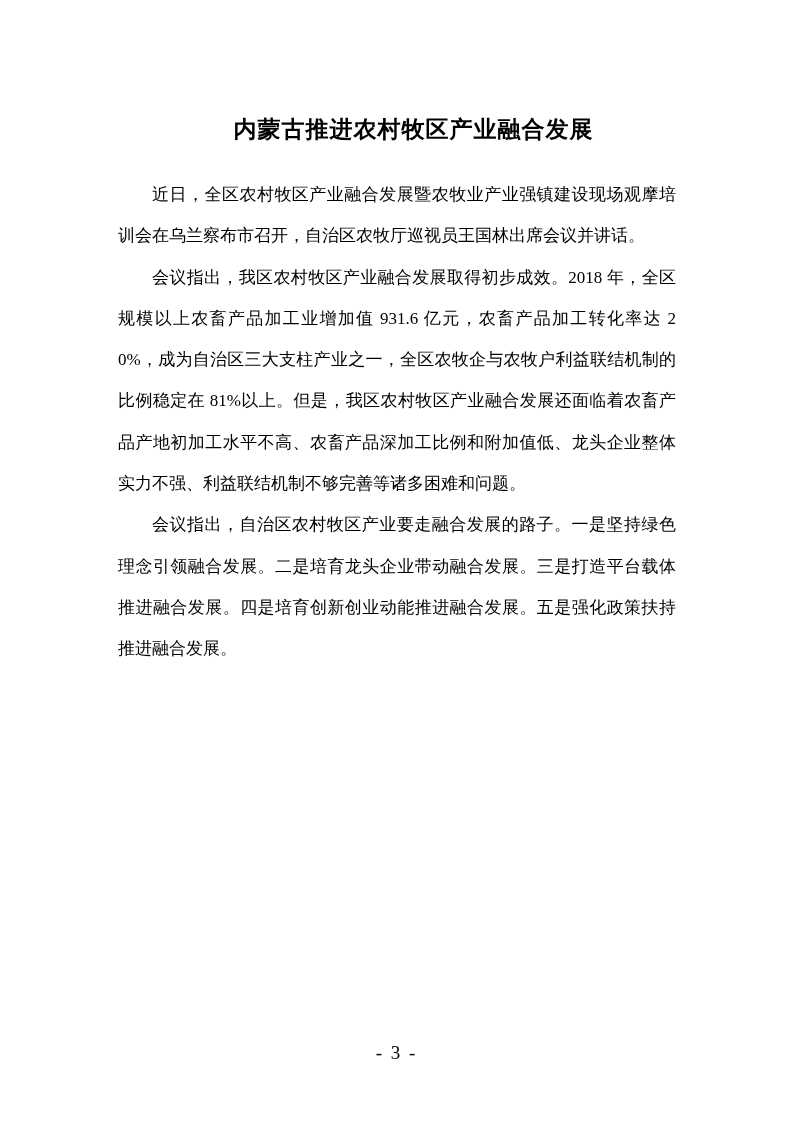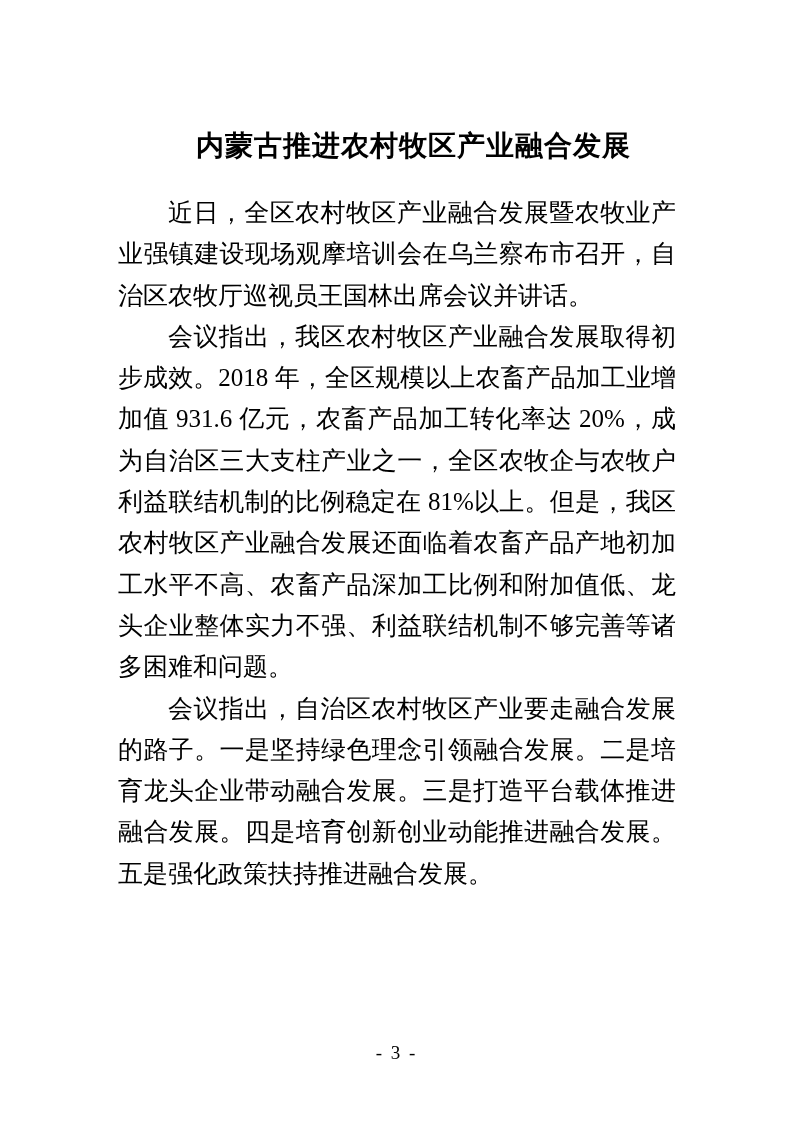--- a/index.html
+++ b/index.html
@@ -15,34 +15,34 @@
     background: #ffffff;
     color: #000000;
     overflow: hidden;
     font-family: "Liberation Serif", serif;
   }
   .title-block {
     padding-top: 100px;
     text-align: center;
   }
   .doc-title-line {
-    font-size: 28px;
+    font-size: 23px;
     font-weight: bold;
     line-height: 60px;
     letter-spacing: 1px;
-    margin: 16px;
+    margin: 0;
     padding-left: 34px;
   }
   .doc-body {
     margin: 14px 117px 0 118px;
     width: 558px;
   }
   .doc-body p {
     margin: 0;
-    font-size: 25px;
+    font-size: 17px;
     line-height: 41.3px;
     text-indent: 2em;
     text-align: justify;
     text-justify: inter-ideograph;
     word-break: break-all;
   }
   .page-number {
     position: absolute;
     left: 0;
     top: 1042px;

